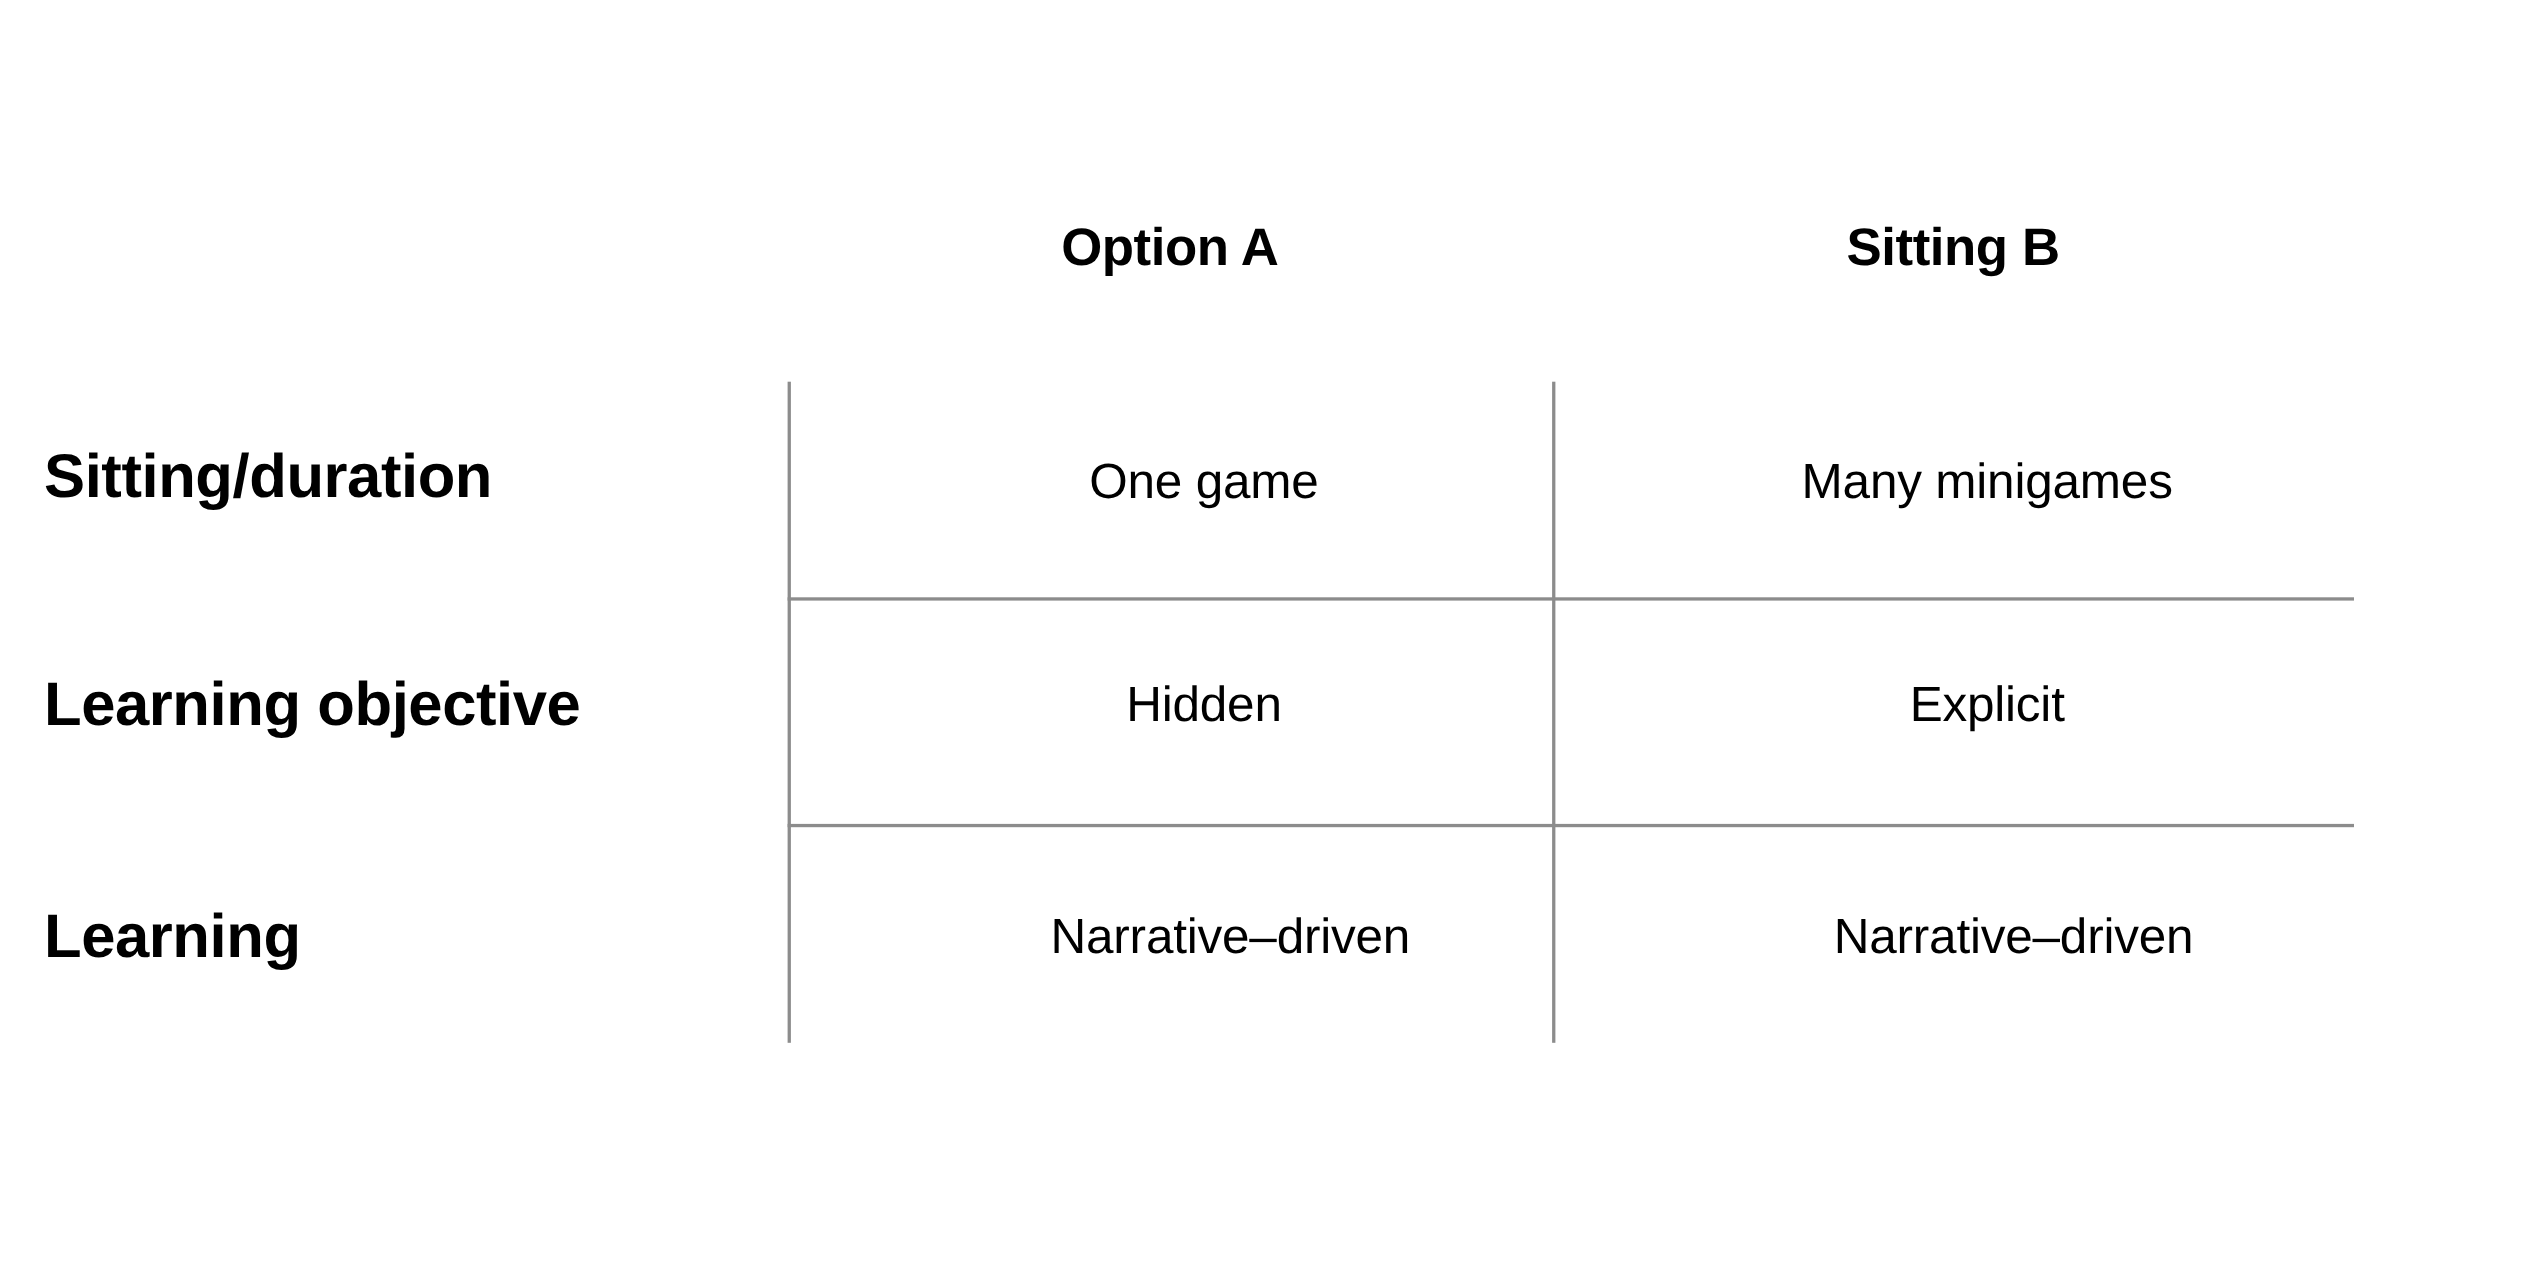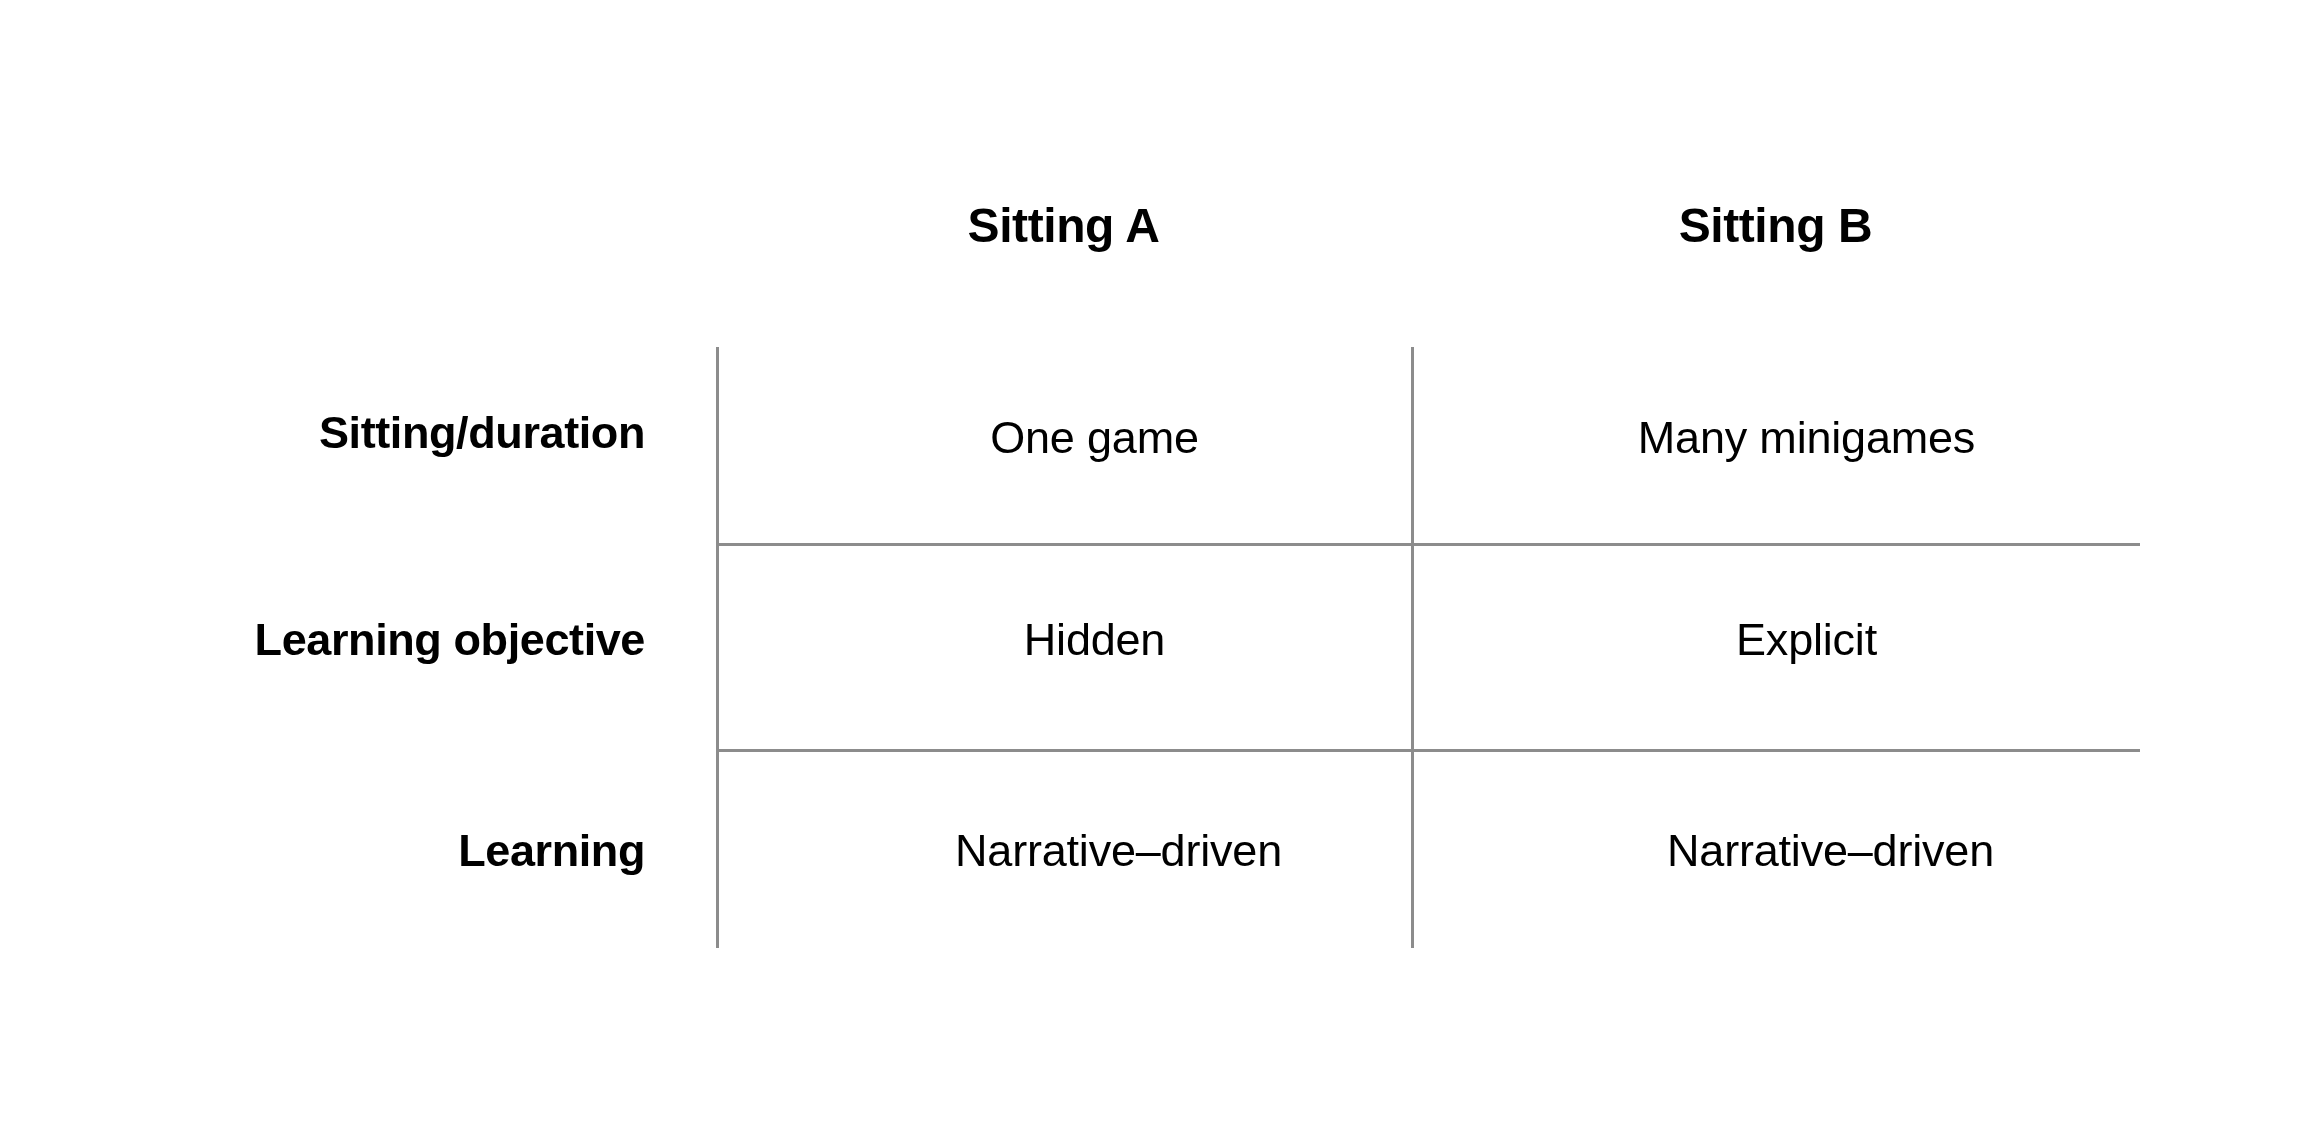--- a/index.html
+++ b/index.html
@@ -57,24 +57,23 @@
   .col-header.c1 { left: 716px; width: 695px; }
   .col-header.c2 { left: 1411px; width: 729px; }
 
   
   .row-label {
     position: absolute;
     left: 40px;
     width: 605px;
     height: 58px;
     line-height: 58px;
-    font-size: 45px;
+    font-size: 56px;
     font-weight: 600;
     letter-spacing: -0.4px;
-    text-align: right;
     white-space: nowrap;
   }
   .row-label.r1 { top: 404px; }
   .row-label.r2 { top: 611px; }
   .row-label.r3 { top: 822px; }
 
   
   .cell {
     position: absolute;
     height: 58px;
@@ -90,21 +89,21 @@
   .cell.col-b { left: 1411px; width: 729px; }
   .cell.row-1 { top: 409px; }
   .cell.row-2 { top: 611px; }
   .cell.row-3 { top: 822px; margin-left: 24px; }
 </style>
 </head>
 <body>
 
 <div id="canvas">
 
-  <div class="col-header c1">Sitting A</div>
+  <div class="col-header c1">Option A</div>
   <div class="col-header c2">Sitting B</div>
 
   <div class="vline v1"></div>
   <div class="vline v2"></div>
   <div class="hline h1"></div>
   <div class="hline h2"></div>
 
   <div class="row-label r1">Sitting/duration</div>
   <div class="cell col-a row-1">One game</div>
   <div class="cell col-b row-1">Many minigames</div>

